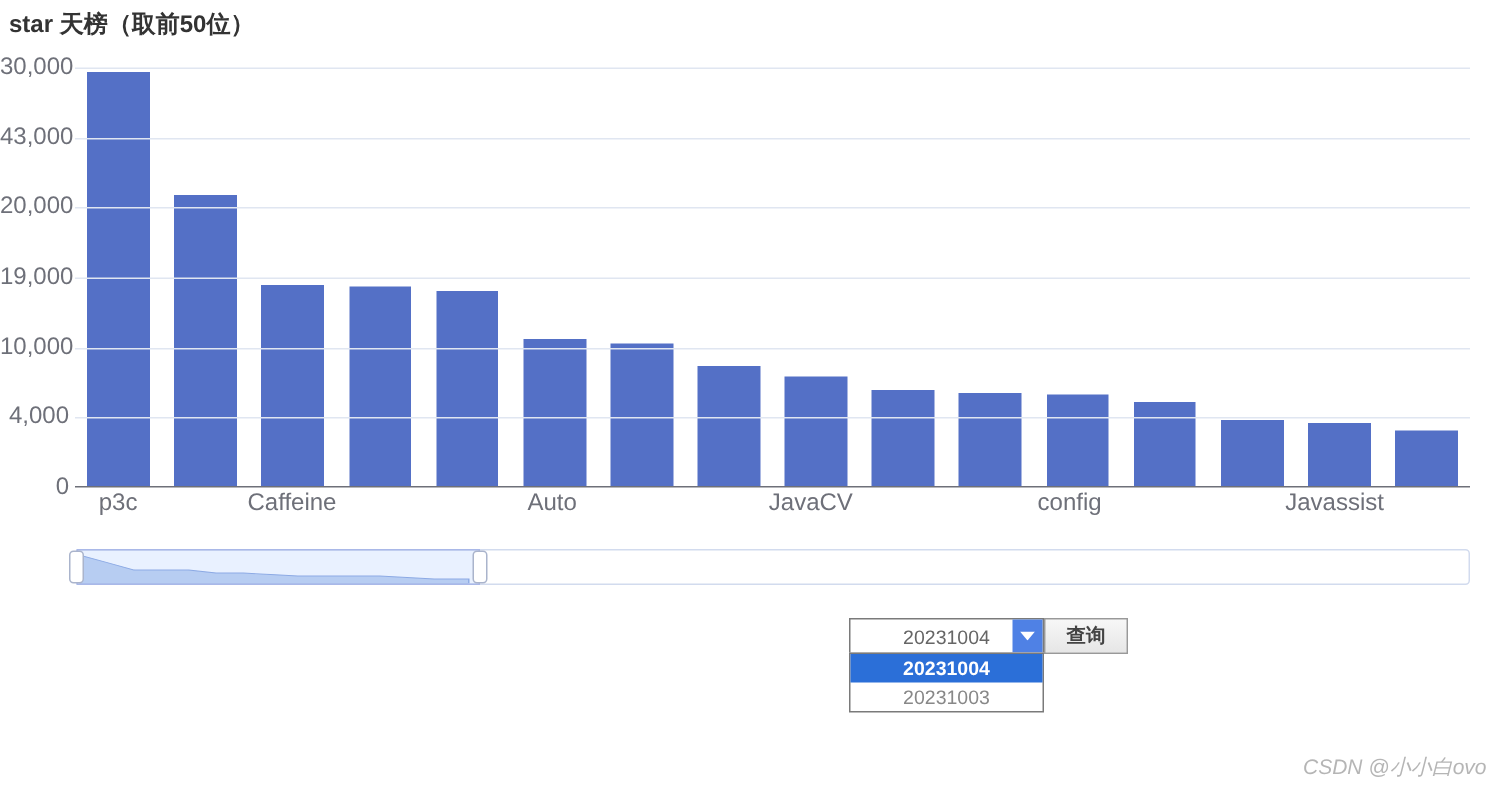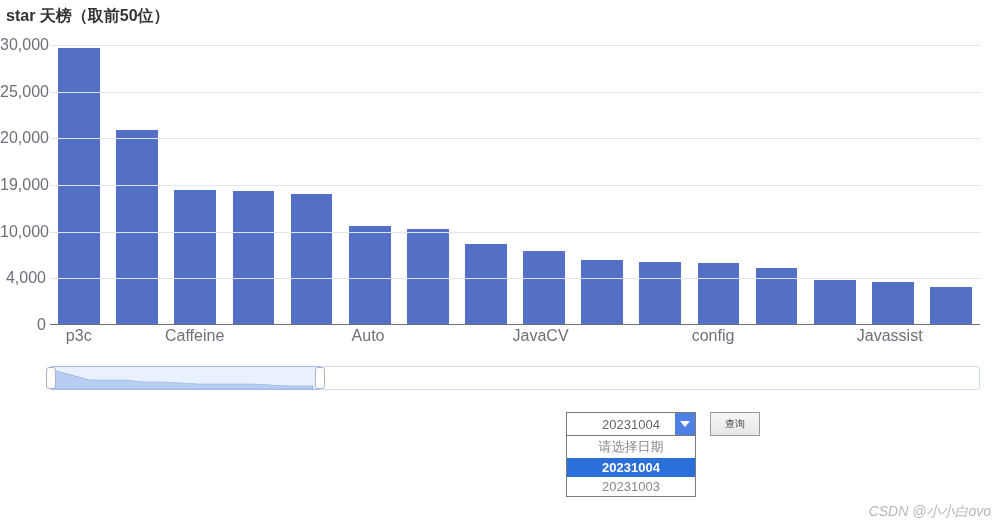--- a/index.html
+++ b/index.html
@@ -131,21 +131,20 @@
       border-radius: 3px;
     }
     .zoom-handle.left { left: -6px; }
     .zoom-handle.right { right: -6px; }
     .controls {
       position: absolute;
       left: 566px;
       top: 412px;
       display: flex;
       align-items: flex-start;
-      gap: 14px;
     }
     .select-wrap {
       position: relative;
       width: 130px;
     }
     .select-box {
       width: 130px;
       height: 24px;
       border: 1px solid #7a7a7a;
       display: flex;
@@ -185,23 +184,24 @@
     .dropdown .opt.selected {
       background: #2b6fd8;
       color: #fff;
       font-weight: bold;
     }
     .query-btn {
       height: 24px;
       padding: 0 14px;
       border: 1px solid #999;
       background: linear-gradient(#f7f7f7,#e6e6e6);
-      font-size: 10px;
+      font-size: 13px;
       color: #444;
       cursor: pointer;
+      font-weight: bold;
     }
     .watermark {
       position: absolute;
       right: 10px;
       bottom: 6px;
       font-size: 14px;
       color: rgba(120,120,120,0.55);
       font-style: italic;
     }
   </style>
@@ -210,21 +210,21 @@
 
 <div class="chart-title">star 天榜（取前50位）</div>
 
 <div class="chart-area">
   <div class="y-axis" id="y-axis">
       <div class="y-tick" style="top: 280px;">0</div>
       <div class="y-tick" style="top: 233.333px;">4,000</div>
       <div class="y-tick" style="top: 186.667px;">10,000</div>
       <div class="y-tick" style="top: 140px;">19,000</div>
       <div class="y-tick" style="top: 93.3333px; margin-left: 12px;">20,000</div>
-      <div class="y-tick" style="top: 46.6667px;">25,000</div>
+      <div class="y-tick" style="top: 46.6667px;">43,000</div>
       <div class="y-tick" style="top: 0px;">30,000</div>
     </div>
   <div class="plot" id="plot">
     <div class="bars" id="bars">
         <div class="bar-slot">
           <div class="bar" style="height: 99%;"></div>
         </div>
         <div class="bar-slot">
           <div class="bar" style="height: 69.6667%;"></div>
         </div>
@@ -314,21 +314,20 @@
   <div class="select-wrap">
     <div class="select-box">
       <span>20231004</span>
       <span class="select-arrow">
         <svg width="10" height="6" viewBox="0 0 10 6">
             <path d="M0,0 L10,0 L5,6 Z" fill="#fff"></path>
           </svg>
       </span>
     </div>
     <div class="dropdown" id="dropdown">
-        <div class="opt">请选择日期</div>
         <div class="opt selected">20231004</div>
         <div class="opt">20231003</div>
       </div>
   </div>
   <button class="query-btn">查询</button>
 </div>
 
 <div class="watermark">CSDN @小小白ovo</div>
 
 </body></html>

